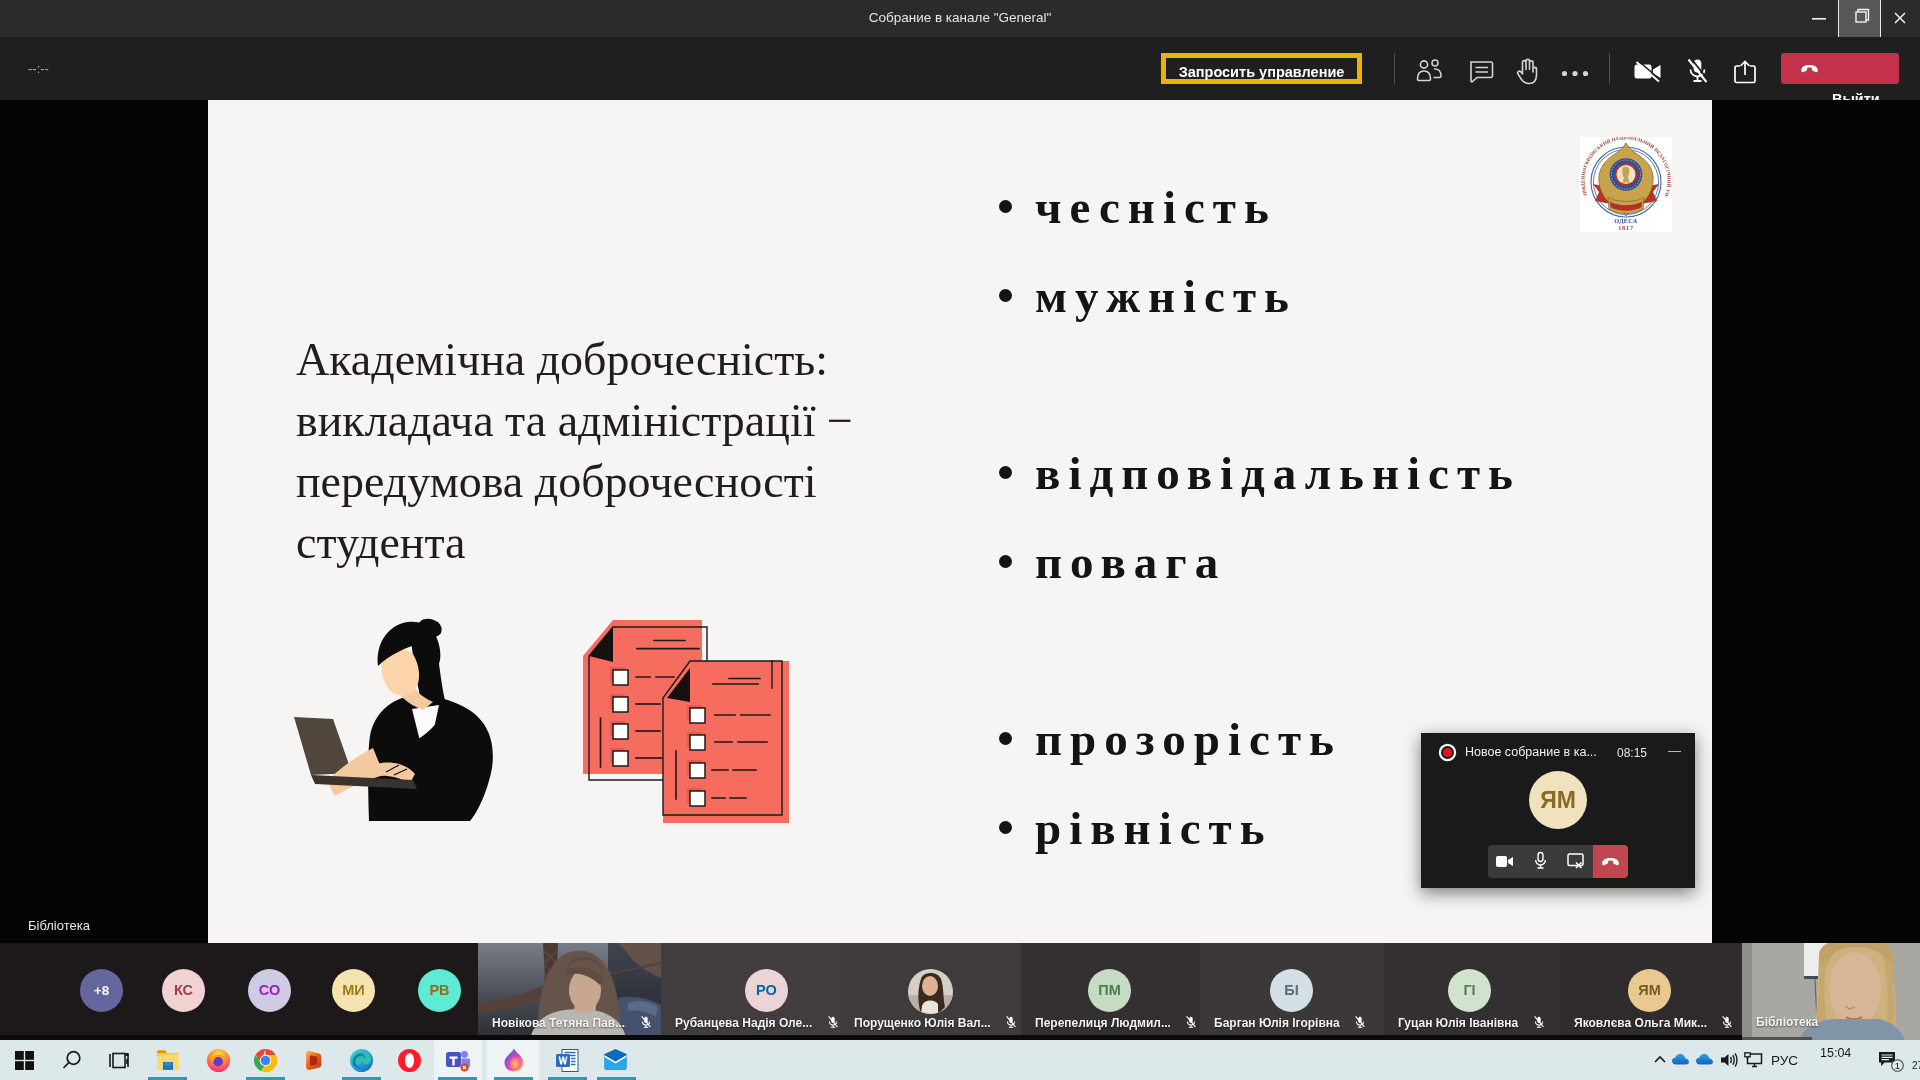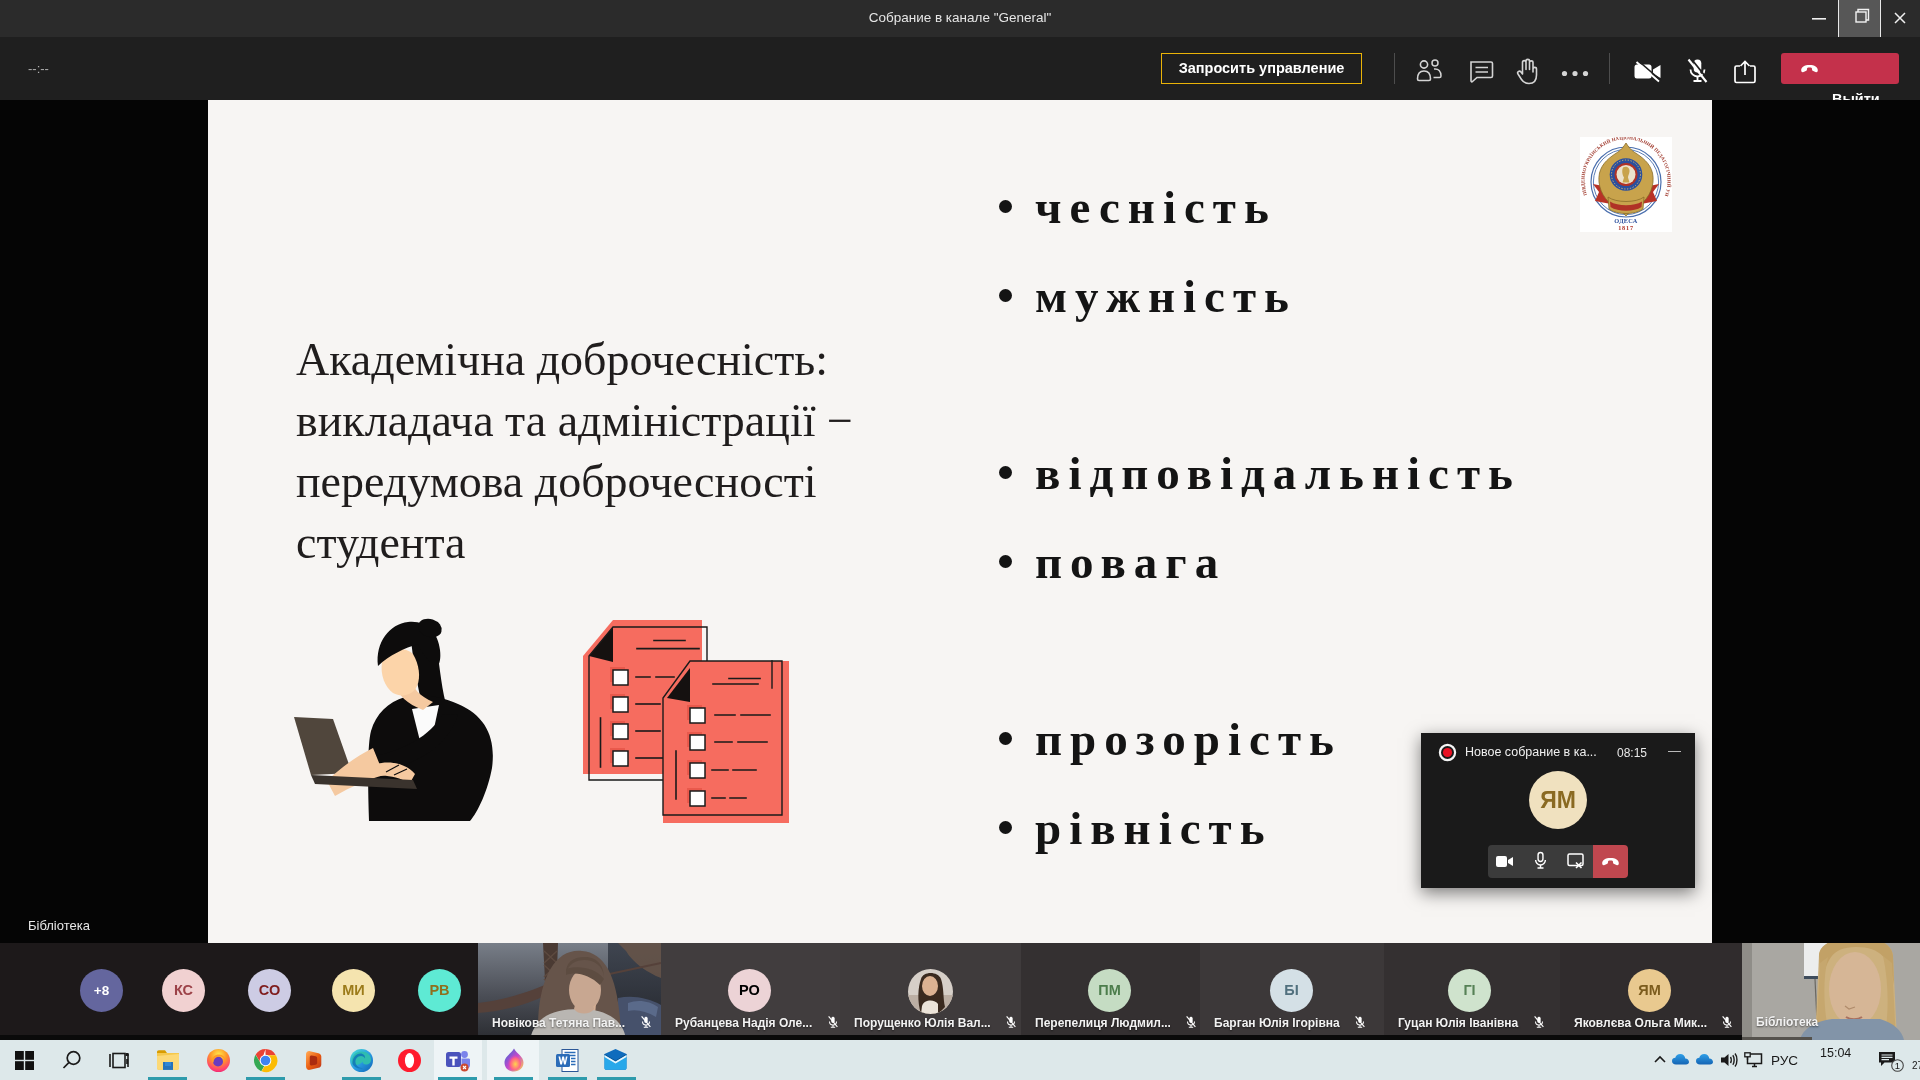--- a/index.html
+++ b/index.html
@@ -10,21 +10,21 @@
   
   #titlebar { left:0; top:0; width:1920px; height:37px; background:#2b2b2b; }
   #titletext { width:100%; text-align:center; top:10px; color:#e6e6e6; font-size:13.5px; }
   #btn-min { left:1800px; top:0; width:38px; height:37px; color:#fff; }
   #btn-max { left:1838px; top:0; width:43px; height:37px; background:#575757; border-left:1px solid #e8e8e8; border-right:1px solid #e8e8e8; }
   #btn-close { left:1881px; top:0; width:39px; height:37px; }
 
   
   #toolbar { left:0; top:37px; width:1920px; height:63px; background:#1f1f1f; }
   #clock { left:28px; top:24px; color:#adadad; font-size:13px; }
-  #reqctrl { left:1161px; top:16px; width:201px; height:31px; border:1px solid #eab308; color:#fff; font-size:14.5px; font-weight:bold; text-align:center; line-height:29px; background:transparent; }
+  #reqctrl { left:1161px; top:16px; width:201px; height:31px; border:5px solid #eab308; color:#fff; font-size:14.5px; font-weight:bold; text-align:center; line-height:29px; background:transparent; }
   .tdiv { top:16px; width:1px; height:31px; background:#4d4d4d; }
   #exitbtn { left:1781px; top:16px; width:118px; height:31px; background:#c4314b; border-radius:3px; color:#fff; font-size:14.5px; font-weight:bold; }
 
   
   #main { left:0; top:100px; width:1920px; height:843px; background:#050505; }
   #slide { left:208px; top:0; width:1504px; height:843px; background:#f7f5f3; }
   #sharer { left:28px; top:818px; color:#e8e8e8; font-size:13px; }
 
   #slidetitle { left:88px; top:229px; width:640px; font-family:"Liberation Serif", serif; font-size:46px; line-height:61px; color:#201d1d; }
 
@@ -255,21 +255,21 @@
         </svg>
       <svg class="abs" style="left:179px;top:122px;" width="21" height="13" viewBox="0 0 21 13">
           <path d="M2.2 8.5 C2 5 5.5 3 10.5 3 C15.5 3 19 5 18.8 8.5 C18.7 10 17.8 10.5 16.5 10 L14.2 9 C13.3 8.6 13 8 13 7 C13 6 12.3 5.6 10.5 5.6 C8.7 5.6 8 6 8 7 C8 8 7.7 8.6 6.8 9 L4.5 10 C3.2 10.5 2.3 10 2.2 8.5 Z" fill="#fff"></path>
         </svg>
     </div>
   </div>
 
   <div class="abs" id="strip">
     <div class="pcircle" style="left:80px;background:#64669e;color:#fff;font-size:13.5px;">+8</div>
     <div class="pcircle" style="left:162px;background:#f1d1d1;color:#9c4248;">КС</div>
-    <div class="pcircle" style="left:248px;background:#cdcce4;color:#7f1d1d;">СО</div>
+    <div class="pcircle" style="left:248px;background:#cdcce4;color:#a21caf;">СО</div>
     <div class="pcircle" style="left:332px;background:#f5e4af;color:#9c7b1a;">МИ</div>
     <div class="pcircle" style="left:418px;background:#5eead4;color:#8f6f1d;">РВ</div>
 
     <div class="tile" style="left:478px;width:204px;">
       <svg width="183" height="97" viewBox="0 0 183 97">
         <defs>
           <linearGradient id="ng" x1="0" y1="0" x2="0" y2="1">
               <stop offset="0" stop-color="#787e88"></stop>
               <stop offset="0.55" stop-color="#4a4d55"></stop>
               <stop offset="1" stop-color="#2a2c31"></stop>
@@ -300,21 +300,21 @@
         <svg width="14" height="14" viewBox="0 0 16 16" style="vertical-align:-2px;margin-left:10px;">
             <rect x="6.1" y="2" width="3.8" height="7" rx="1.9" fill="#fff"></rect>
             <path d="M4 7.5 a4 4 0 0 0 8 0" stroke="#fff" stroke-width="1.2" fill="none"></path>
             <path d="M8 11.5 V14 M5.5 14 H10.5" stroke="#fff" stroke-width="1.2"></path>
             <path d="M3 1.5 L13 13.5" stroke="#fff" stroke-width="1.3"></path>
           </svg>
       </div>
     </div>
 
     <div class="tile" style="left:661px;width:179px;background:#413d3e;">
-      <div class="pcircle" style="left:67px;background:#ecd3d6;color:#000000;">РО</div>
+      <div class="pcircle" style="left:84px;background:#ecd3d6;color:#0369a1;">РО</div>
       <div class="plabel">Рубанцева Надія Оле...
         <svg width="14" height="14" viewBox="0 0 16 16" style="vertical-align:-2px;margin-left:10px;">
             <rect x="6.1" y="2" width="3.8" height="7" rx="1.9" fill="#fff"></rect>
             <path d="M4 7.5 a4 4 0 0 0 8 0" stroke="#fff" stroke-width="1.2" fill="none"></path>
             <path d="M8 11.5 V14 M5.5 14 H10.5" stroke="#fff" stroke-width="1.2"></path>
             <path d="M3 1.5 L13 13.5" stroke="#fff" stroke-width="1.3"></path>
           </svg>
       </div>
     </div>
 

